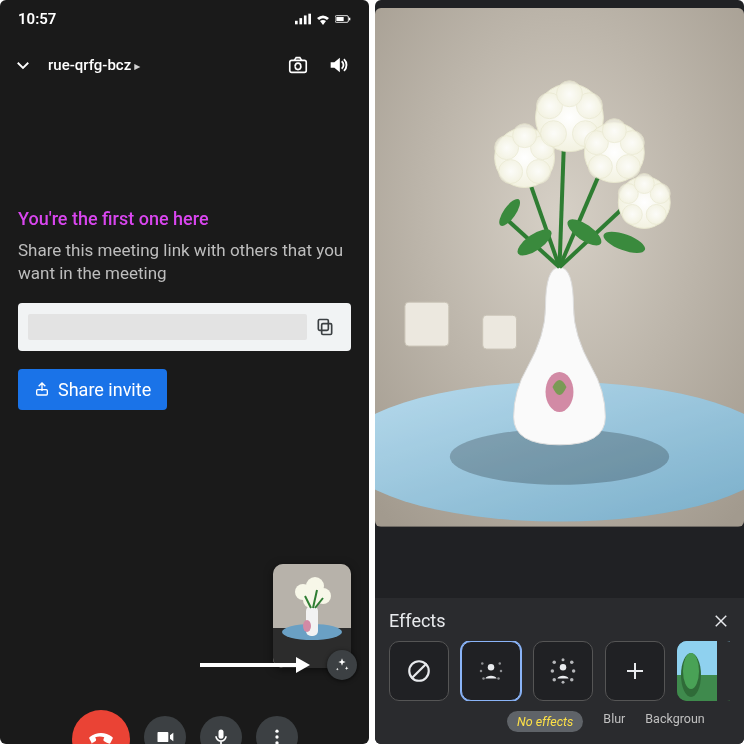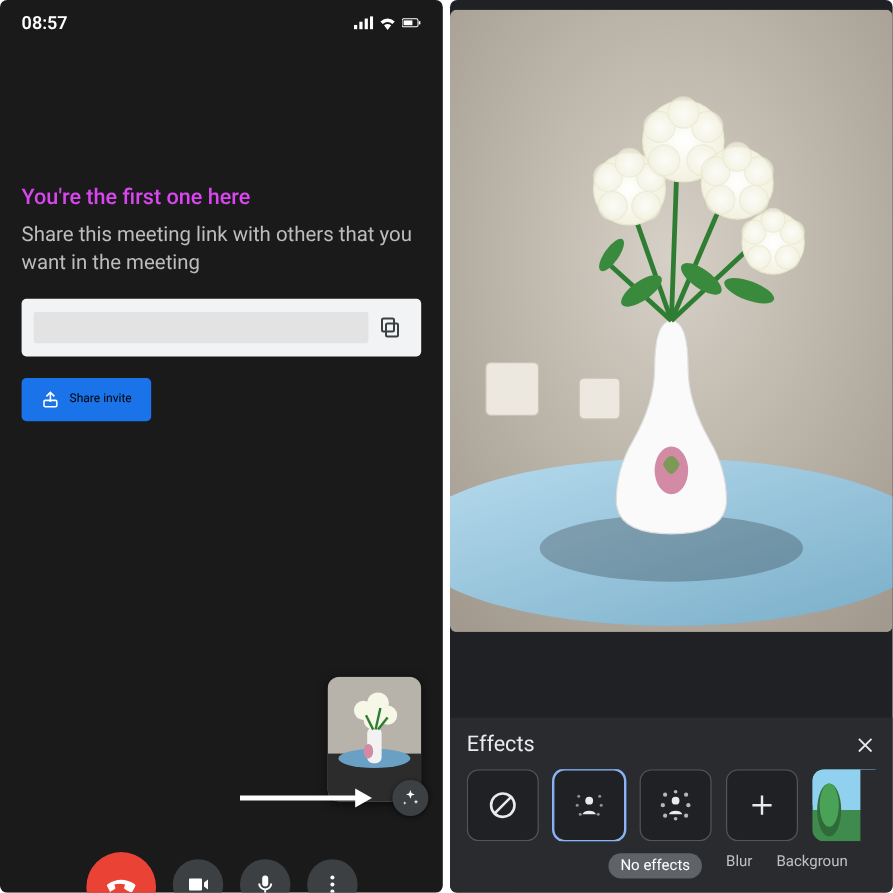--- a/index.html
+++ b/index.html
@@ -73,22 +73,22 @@
     cursor:pointer;
   }
 
   .sharebtn {
     background: #1a73e8;
     border-radius: 4px;
     display: inline-flex;
     align-items: center;
     gap: 8px;
     padding: 10px 16px;
-    font-size: 10px;
-    color: #000000;
+    font-size: 18px;
+    color: #ffffff;
     cursor:pointer;
     border: none;
   }
 
   .selfview {
     position: absolute;
     right: 18px;
     bottom: 76px;
     width: 78px;
     height: 104px;
@@ -192,53 +192,78 @@
   }
   .labels {
     display:flex;
     gap: 20px;
     font-size: 12.5px;
     color: #c0c0c0;
     padding-left: 118px;
   }
   .labels .pill {
     background: #5f6368;
-    color:#ffffff;
+    color:#fde047;
     border-radius: 12px;
     padding: 3px 10px;
+    font-style: italic;
   }
   .labels span { white-space: nowrap; }
 
   svg { display:block; }
 </style>
 </head>
 <body>
 
 <div class="pane left">
 
   <div class="statusbar">
-    <span>08:57</span>
+    <span>10:57</span>
     <div class="status-icons">
       <svg viewBox="0 0 18 12">
           <rect x="0" y="8" width="3" height="4"></rect>
           <rect x="5" y="5" width="3" height="7"></rect>
           <rect x="10" y="2" width="3" height="10"></rect>
           <rect x="15" y="0" width="3" height="12"></rect>
         </svg>
       <svg viewBox="0 0 16 12">
           <path d="M8 12 L11 8 Q8 6 5 8 Z M2 5 Q8 0 14 5 L12 7 Q8 3.5 4 7 Z"></path>
         </svg>
       <svg viewBox="0 0 24 12">
           <rect x="0" y="1" width="20" height="10" rx="2" fill="none" stroke="#fff" stroke-width="1.3"></rect>
           <rect x="2" y="3" width="11" height="6" fill="#fff"></rect>
           <rect x="21" y="4" width="2" height="4" fill="#fff"></rect>
         </svg>
     </div>
   </div>
 
+  <div class="topbar">
+    <div class="chev">
+      <svg width="18" height="18" viewBox="0 0 24 24" fill="none" stroke="#fff" stroke-width="2.4">
+          <polyline points="5 9 12 16 19 9"></polyline>
+        </svg>
+    </div>
+    <span class="code">rue-qrfg-bcz</span>
+    <div class="spacer"></div>
+    <div class="iconbtn">
+      <svg width="22" height="22" viewBox="0 0 24 24" fill="none" stroke="#fff" stroke-width="1.8">
+          <rect x="3" y="7" width="18" height="13" rx="2"></rect>
+          <path d="M8 7l2-3h4l2 3"></path>
+          <path d="M9 14a3 3 0 0 0 6 0M15 13l0 1 1 0"></path>
+          <path d="M15 13a3 3 0 0 0-6 0M9 14l0-1-1 0"></path>
+        </svg>
+    </div>
+    <div class="iconbtn">
+      <svg width="22" height="22" viewBox="0 0 24 24" fill="#fff">
+          <path d="M4 9v6h4l6 5V4L8 9H4z"></path>
+          <path d="M16 8a5 5 0 0 1 0 8" fill="none" stroke="#fff" stroke-width="2"></path>
+          <path d="M18.5 5.5a9 9 0 0 1 0 13" fill="none" stroke="#fff" stroke-width="2"></path>
+        </svg>
+    </div>
+  </div>
 
   <div class="body">
     <h2>You're the first one here</h2>
     <p>Share this meeting link with others that you want in the meeting</p>
 
     <div class="linkbox">
       <div class="blurred"></div>
       <div class="copy">
         <svg width="20" height="20" viewBox="0 0 24 24" fill="none" stroke="#3c4043" stroke-width="2">
             <rect x="8" y="8" width="12" height="13" rx="1.5"></rect>

